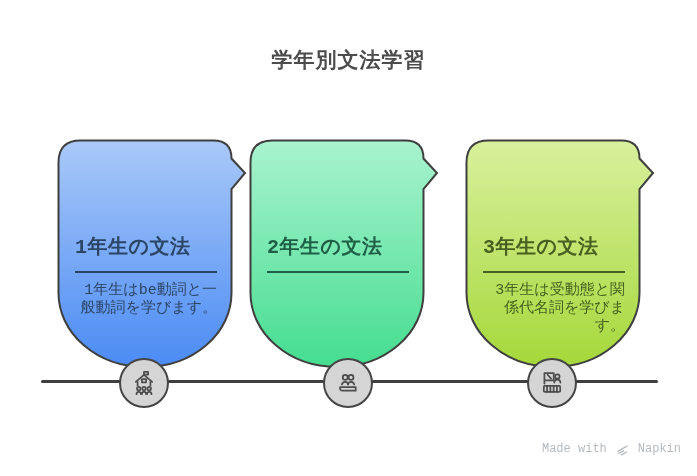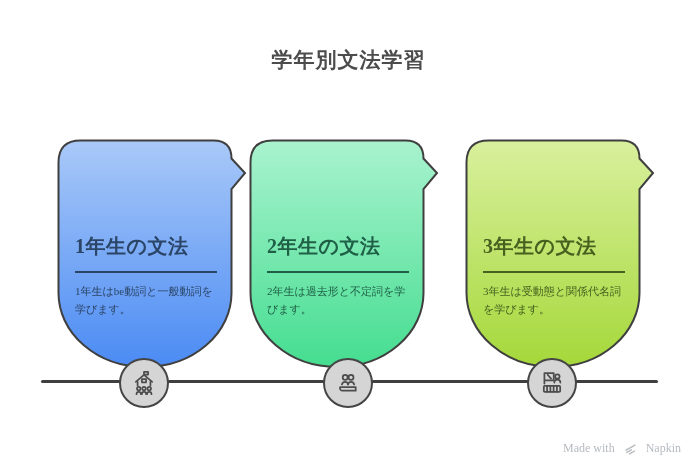--- a/index.html
+++ b/index.html
@@ -2,21 +2,21 @@
 <html><head>
 <meta charset="utf-8">
 <style>
   * { margin: 0; padding: 0; box-sizing: border-box; }
   html, body { background: #ffffff; }
   .canvas {
     position: relative;
     width: 697px;
     height: 476px;
     background: #ffffff;
-    font-family: Liberation Serif, serif;
+    font-family: Liberation Mono, monospace;
     overflow: hidden;
   }
   .page-title {
     position: absolute;
     top: 46px;
     left: 0;
     width: 100%;
     text-align: center;
     font-size: 21px;
     font-weight: bold;
@@ -50,24 +50,25 @@
     margin-bottom: 11px;
     white-space: nowrap;
     margin-top: 48px;
   }
   .card-divider {
     border: none;
     border-top: 2px solid var(--c-ink);
     margin-bottom: 9px;
   }
   .card-body {
-    font-size: 11px;
+    font-size: 15px;
     line-height: 18px;
     color: var(--c-ink);
     word-break: break-all;
+    text-align: right;
   }
   .timeline {
     position: absolute;
     left: 41px;
     top: 380px;
     width: 617px;
     height: 3px;
     background: #3f3f3f;
     border-radius: 2px;
   }
@@ -142,21 +143,20 @@
         <linearGradient id="grad1" x1="0" y1="0" x2="0" y2="1">
           <stop class="g-top" offset="0"></stop>
             <stop class="g-bot" offset="1"></stop>
         </linearGradient>
       </defs>
       <path d="M 23.5 1.5 L 156.5 1.5 Q 174.5 1.5 174.5 19.5 L 188 34 L 174.5 50 L 174.5 154 A 86.5 74 0 0 1 1.5 154 L 1.5 23.5 Q 1.5 1.5 23.5 1.5 Z" fill="url(#grad1)"></path>
     </svg>
     <div class="card-text">
       <div class="card-heading">2年生の文法</div>
       <hr class="card-divider">
-      <div class="card-body">2年生は過去形と不定詞を学びます。</div>
     </div>
   </div>
 
   <div class="card card-2" style="--c-top: #d9f09d; --c-bottom: #a5d83a; --c-ink: #46601f;">
     <svg class="bubble" viewBox="0 0 190 231">
       <defs>
         <linearGradient id="grad2" x1="0" y1="0" x2="0" y2="1">
           <stop class="g-top" offset="0"></stop>
             <stop class="g-bot" offset="1"></stop>
         </linearGradient>

